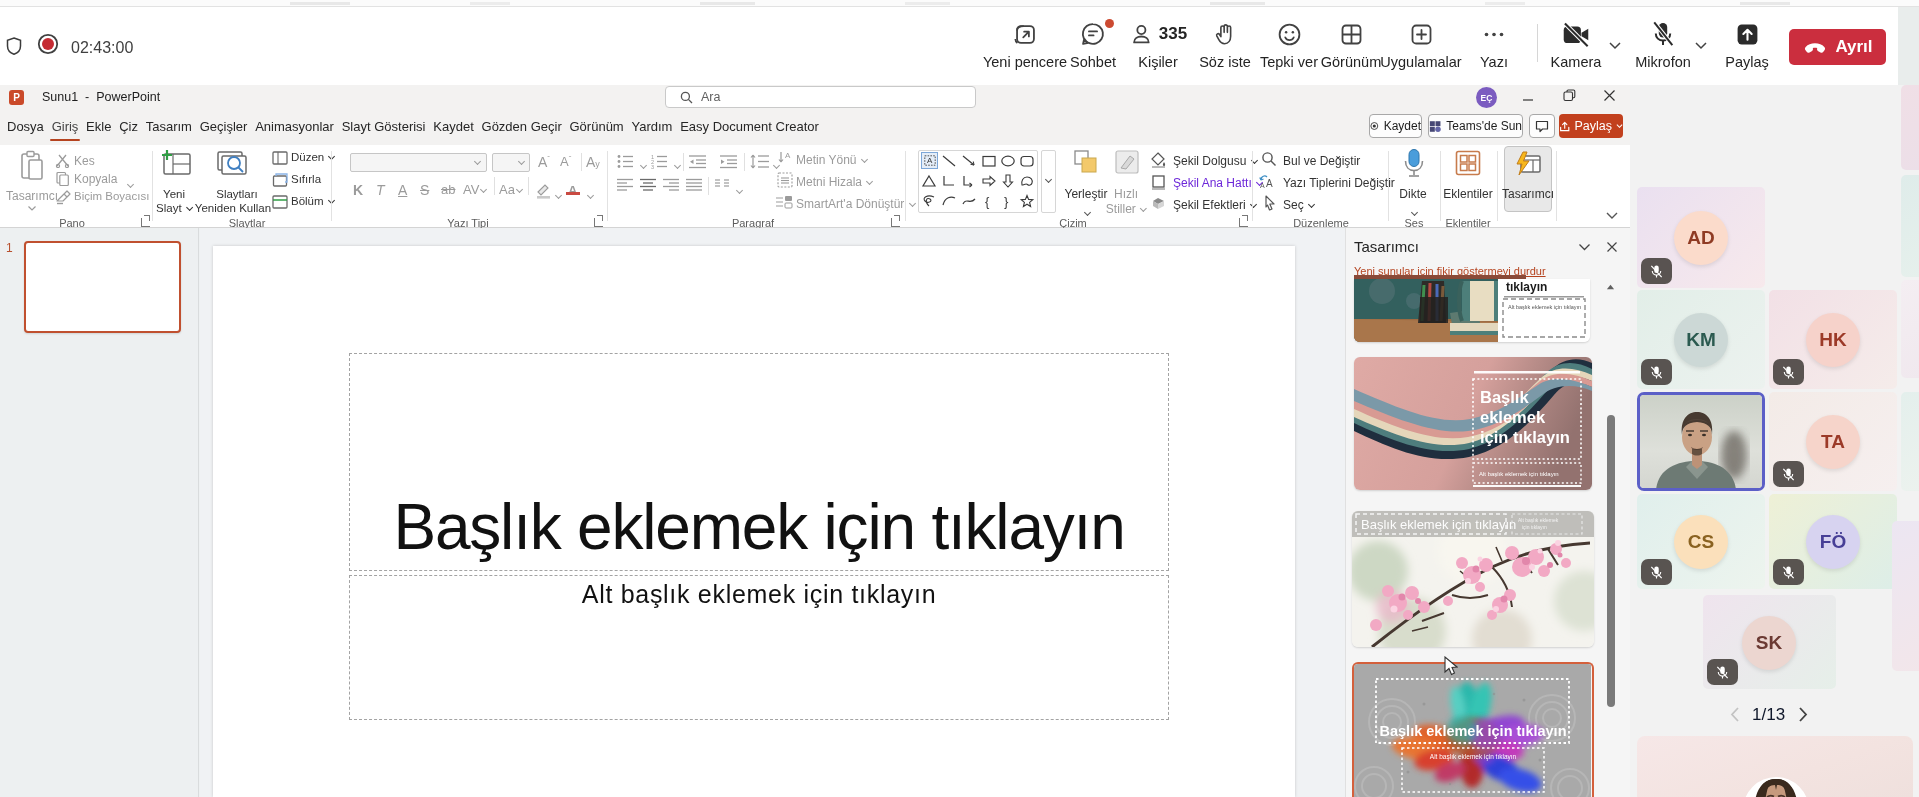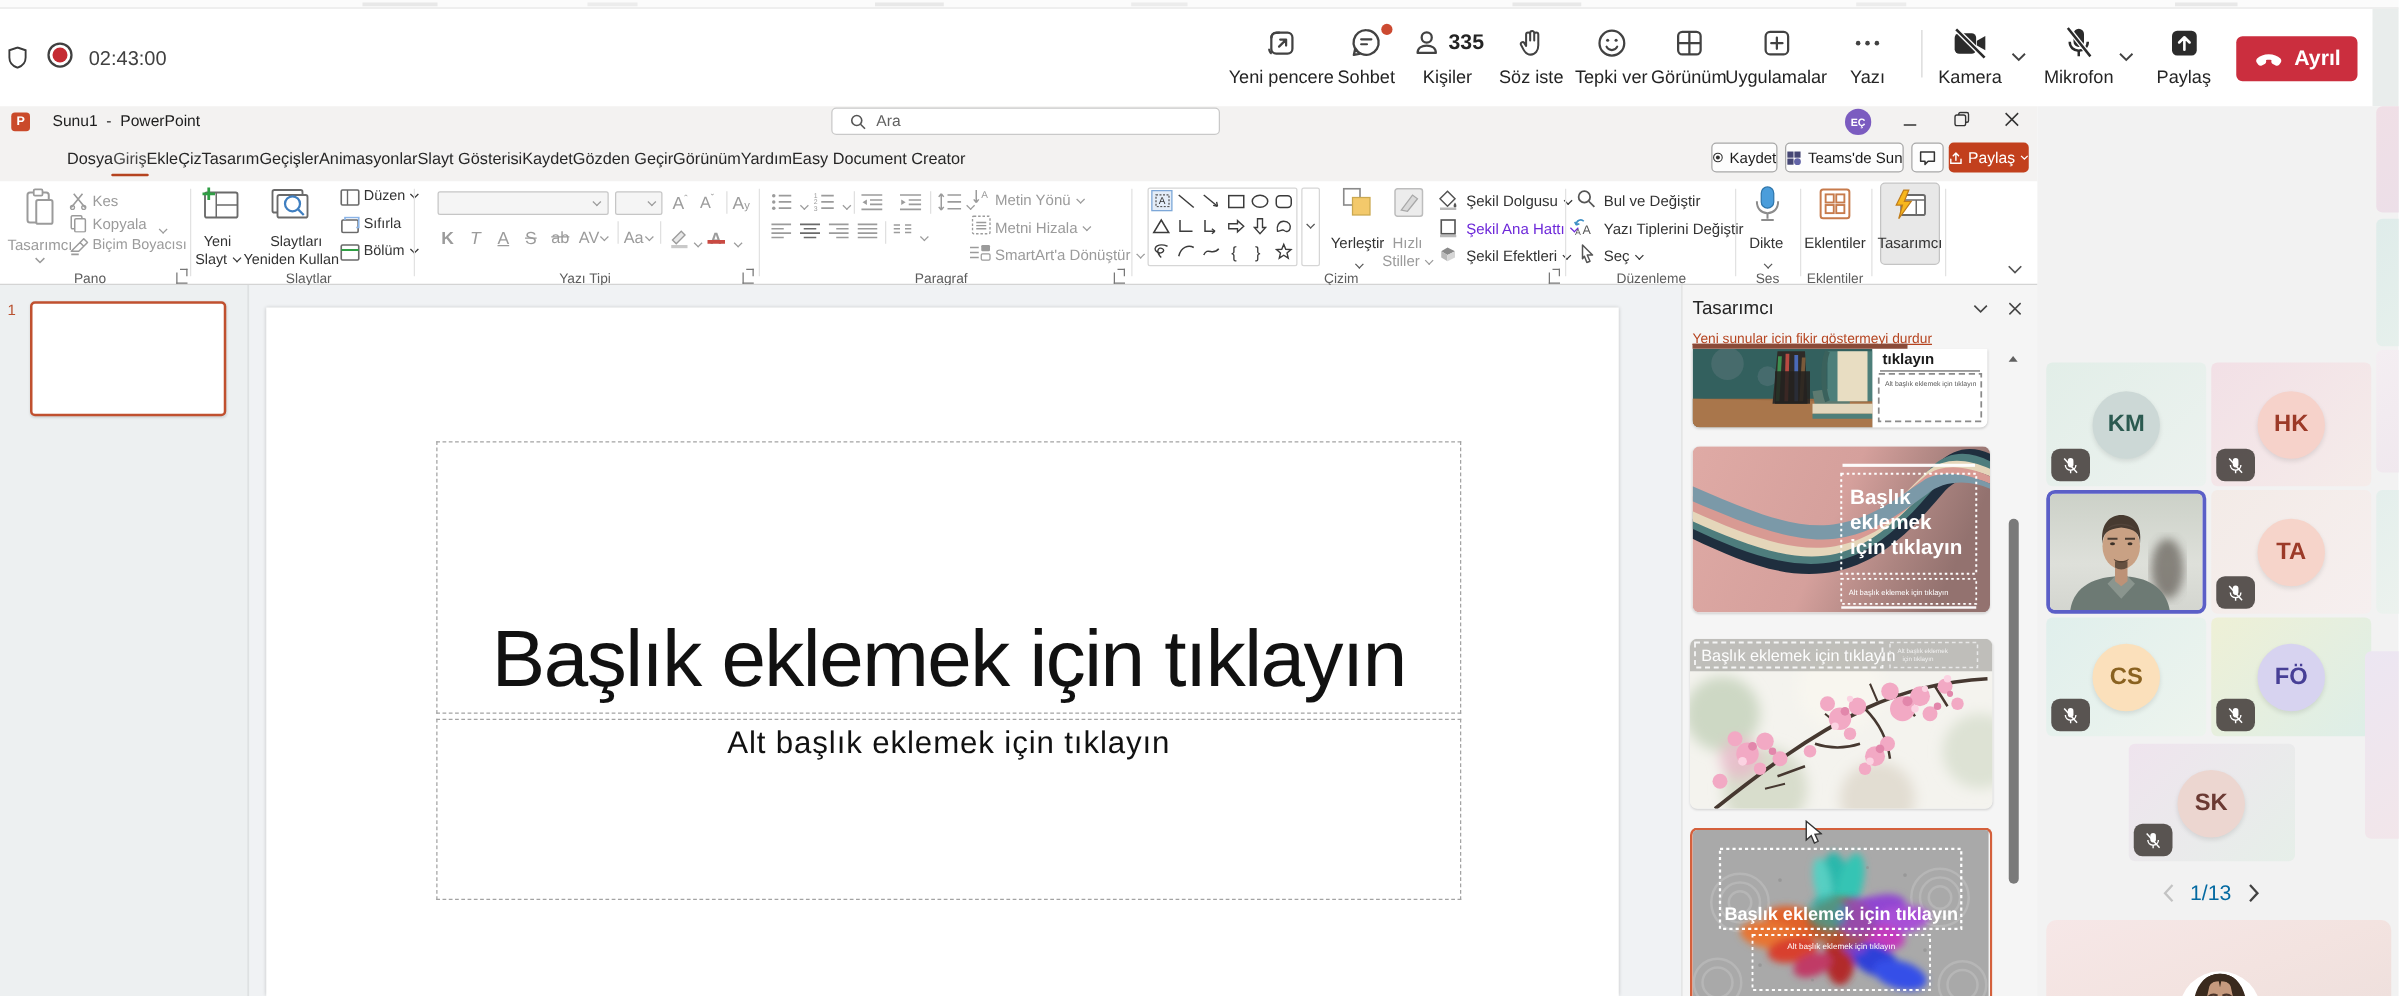--- a/index.html
+++ b/index.html
@@ -216,21 +216,21 @@
         </svg>
       <svg class="abs" style="left:1563px;top:4px" width="13" height="13" viewBox="0 0 13 13">
           <rect x="1" y="3" width="8.5" height="8.5" rx="1.5" fill="none" stroke="#333" stroke-width="1.1"></rect>
           <path d="M4 3 V2.2 a1.2 1.2 0 0 1 1.2 -1.2 H10.5 a1.3 1.3 0 0 1 1.3 1.3 V7.6 a1.2 1.2 0 0 1 -1.2 1.2 H9.8" fill="none" stroke="#333" stroke-width="1.1"></path>
         </svg>
       <svg class="abs" style="left:1603px;top:4px" width="13" height="13" viewBox="0 0 13 13">
           <path d="M1.5 1.5 L11.5 11.5 M11.5 1.5 L1.5 11.5" stroke="#333" stroke-width="1.2"></path>
         </svg>
     </div>
     <div id="menurow">
-      <div class="abs" style="left:7px;top:8px;width:812px;display:flex;justify-content:center">
+      <div class="abs" style="left:7px;top:8px;width:812px;display:flex;justify-content:space-between">
         <span>Dosya</span>
           <span style="color:#444;position:relative">Giriş<span style="position:absolute;left:-2px;right:-2px;bottom:-7px;height:2.5px;background:#b5431f;border-radius:2px"></span></span>
           <span>Ekle</span>
           <span>Çiz</span>
           <span>Tasarım</span>
           <span>Geçişler</span>
           <span>Animasyonlar</span>
           <span>Slayt Gösterisi</span>
           <span>Kaydet</span>
           <span>Gözden Geçir</span>
@@ -847,20 +847,31 @@
 
         <svg class="abs" style="left:259px;top:55px" width="11" height="9" viewBox="0 0 12 10">
             <path d="M2 7 L6 2 L10 7 Z" fill="#606060"></path>
           </svg>
         <div class="abs" style="left:261px;top:187px;width:8px;height:292px;background:#7a7a7a;border-radius:4px"></div>
       </div>
     </div>
   </div>
   <div id="people" class="abs">
 
+    <div class="card" style="left:7px;top:102px;width:128px;height:101px;background:linear-gradient(135deg,#eae0f0,#f7e9ec)">
+      <div class="avatar" style="left:37px;top:24px;background:#fbdbcb;color:#8f3b24">AD</div>
+      <div class="micoff">
+          <svg width="15" height="15" viewBox="0 0 16 16">
+            <rect x="5.6" y="1.5" width="4.8" height="8" rx="2.4" fill="#fff"></rect>
+            <path d="M3.5 7.5 C3.5 10 5.5 11.8 8 11.8 C10.5 11.8 12.5 10 12.5 7.5" fill="none" stroke="#fff" stroke-width="1.2"></path>
+            <line x1="8" y1="11.8" x2="8" y2="14.5" stroke="#fff" stroke-width="1.2"></line>
+            <line x1="2.5" y1="2" x2="13.5" y2="14" stroke="#fff" stroke-width="1.3"></line>
+          </svg>
+        </div>
+    </div>
 
     <div class="card" style="left:7px;top:205px;width:128px;height:99px;background:linear-gradient(135deg,#e2eee8,#ecf2ef)">
       <div class="avatar" style="left:37px;top:23px;background:#ccd8d6;color:#2b5a50">KM</div>
       <div class="micoff">
           <svg width="15" height="15" viewBox="0 0 16 16">
             <rect x="5.6" y="1.5" width="4.8" height="8" rx="2.4" fill="#fff"></rect>
             <path d="M3.5 7.5 C3.5 10 5.5 11.8 8 11.8 C10.5 11.8 12.5 10 12.5 7.5" fill="none" stroke="#fff" stroke-width="1.2"></path>
             <line x1="8" y1="11.8" x2="8" y2="14.5" stroke="#fff" stroke-width="1.2"></line>
             <line x1="2.5" y1="2" x2="13.5" y2="14" stroke="#fff" stroke-width="1.3"></line>
           </svg>
@@ -950,21 +961,21 @@
             <path d="M3.5 7.5 C3.5 10 5.5 11.8 8 11.8 C10.5 11.8 12.5 10 12.5 7.5" fill="none" stroke="#fff" stroke-width="1.2"></path>
             <line x1="8" y1="11.8" x2="8" y2="14.5" stroke="#fff" stroke-width="1.2"></line>
             <line x1="2.5" y1="2" x2="13.5" y2="14" stroke="#fff" stroke-width="1.3"></line>
           </svg>
         </div>
     </div>
 
     <svg class="abs" style="left:99px;top:621px" width="12" height="17" viewBox="0 0 12 17">
         <path d="M9 2 L3 8.5 L9 15" fill="none" stroke="#c3c3c3" stroke-width="1.8"></path>
       </svg>
-    <div class="abs" style="left:122px;top:620px;font-size:17px;color:#0369a1">1/13</div>
+    <div class="abs" style="left:122px;top:620px;font-size:17px;color:#0f172a">1/13</div>
     <svg class="abs" style="left:167px;top:621px" width="12" height="17" viewBox="0 0 12 17">
         <path d="M3 2 L9 8.5 L3 15" fill="none" stroke="#424242" stroke-width="1.8"></path>
       </svg>
 
     <div class="card" style="left:7px;top:651px;width:276px;height:61px;border-radius:8px 8px 0 0;background:linear-gradient(160deg,#f6e7e7,#f3e3e0 60%,#efe0dd)">
       <div class="abs" style="left:106px;top:41px;width:66px;height:66px;border-radius:50%;background:#fff;overflow:hidden">
         <svg width="66" height="66" viewBox="0 0 66 66">
           <path d="M33 2 C17 2 10 18 11 40 L11 66 L55 66 L55 40 C56 18 49 2 33 2 Z" fill="#3a2a1e"></path>
           <path d="M21 28 C21 13 26 7 33 7 C40 7 45 13 45 28 C45 42 40 50 33 50 C26 50 21 42 21 28 Z" fill="#c69a7e"></path>
           <path d="M33 2 C22 2 15 9 14 24 C20 12 26 8 32 8 L33 13 L34 8 C40 8 46 12 52 24 C51 9 44 2 33 2 Z" fill="#3a2a1e"></path>

